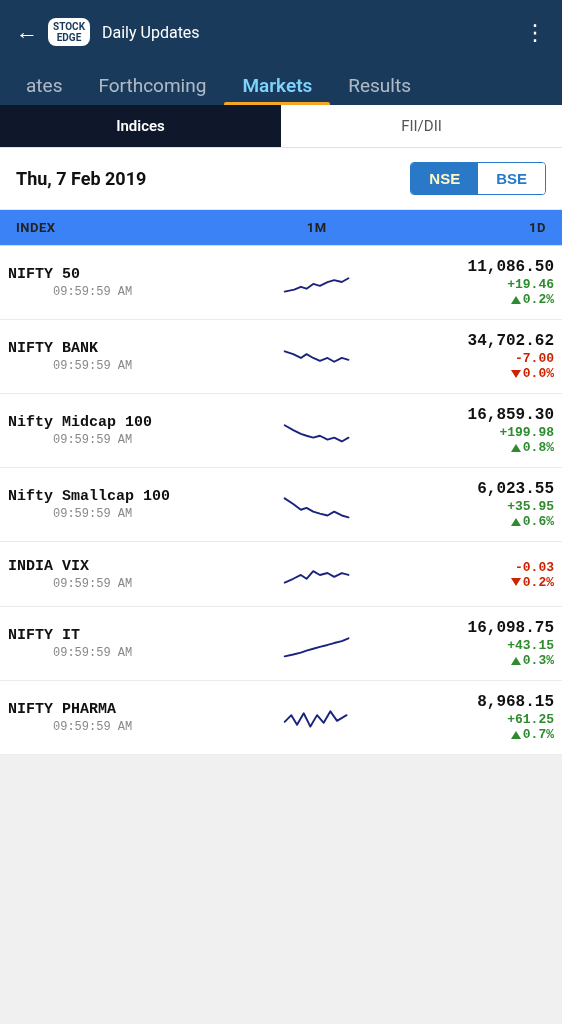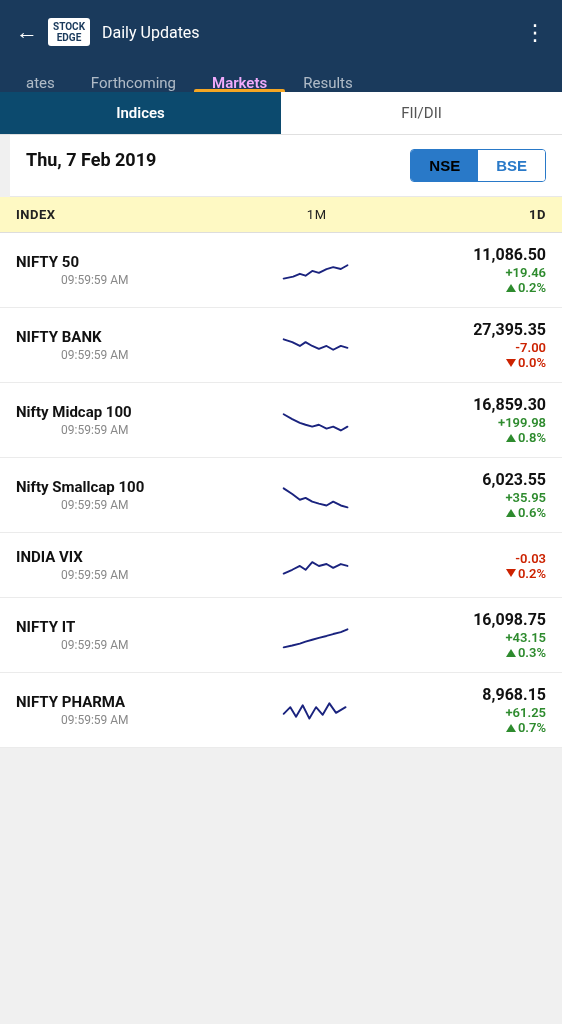--- a/index.html
+++ b/index.html
@@ -25,21 +25,21 @@
       font-size: 22px;
       margin-right: 10px;
       cursor: pointer;
     }
     .header-logo {
       background: white;
       color: #1a3a5c;
       font-size: 10px;
       font-weight: bold;
       padding: 3px 5px;
-      border-radius: 3px;
+      border-radius: 8px;
       margin-right: 12px;
       line-height: 1.1;
       text-align: center;
     }
     .header-title {
       color: white;
       font-size: 16px;
       font-weight: 400;
       flex: 1;
     }
@@ -51,28 +51,28 @@
 
     
     .tab-bar {
       background: #1a3a5c;
       display: flex;
       padding: 0 8px;
       overflow-x: auto;
     }
     .tab-item {
       color: rgba(255,255,255,0.65);
-      font-size: 15px;
-      padding: 10px 18px 0;
+      font-size: 19px;
+      padding: 10px 18px 8px;
       cursor: pointer;
       white-space: nowrap;
       position: relative;
     }
     .tab-item.active {
-      color: #f0abfc;
+      color: #7dd3fc;
       font-weight: 600;
     }
     .tab-item.active::after {
       content: '';
       position: absolute;
       bottom: 0;
       left: 0;
       right: 0;
       height: 3px;
       background: #f5a623;
@@ -87,33 +87,33 @@
     }
     .sub-tab {
       flex: 1;
       text-align: center;
       padding: 12px 8px;
       font-size: 15px;
       cursor: pointer;
       color: #555;
     }
     .sub-tab.active {
-      background: #0c4a6e;
+      background: #0f172a;
       color: white;
       font-weight: 600;
       border-radius: 0;
     }
 
     
     .date-exchange-row {
       background: white;
       display: flex;
+      align-items: center;
       padding: 14px 16px;
       border-bottom: 1px solid #e8e8e8;
-      margin-left: 10px;
     }
     .date-text {
       font-size: 18px;
       font-weight: 700;
       color: #111;
       flex: 1;
     }
     .exchange-buttons {
       display: flex;
       gap: 0;
@@ -125,65 +125,66 @@
       padding: 7px 18px;
       font-size: 15px;
       font-weight: 600;
       cursor: pointer;
       border: none;
       background: white;
       color: #2979c8;
     }
     .exchange-btn.active {
       background: #2979c8;
-      color: #000000;
+      color: #fef9c3;
     }
 
     
     .table-header {
-      background: #fef9c3;
+      background: #3b82f6;
       display: flex;
       align-items: flex-end;
       padding: 10px 16px;
       border-bottom: 1.5px solid #ddd;
     }
     .th-index {
       flex: 2.2;
       font-size: 13px;
       font-weight: 700;
       color: #222;
       text-transform: uppercase;
       letter-spacing: 0.5px;
     }
     .th-1m {
       flex: 1.5;
       font-size: 13px;
-      font-weight: 400;
+      font-weight: 700;
       color: #222;
       text-align: center;
       text-transform: uppercase;
       letter-spacing: 0.5px;
     }
     .th-1d {
       flex: 1.5;
       font-size: 13px;
       font-weight: 700;
       color: #222;
       text-align: right;
       text-transform: uppercase;
       letter-spacing: 0.5px;
     }
 
     
     .index-row {
       background: white;
       display: flex;
       align-items: center;
-      padding: 12px 16px;
+      padding: 12px 8px;
       border-bottom: 1px solid #ebebeb;
+      font-family: Liberation Mono, monospace;
     }
     .index-info {
       flex: 2.2;
     }
     .index-name {
       font-size: 15px;
       font-weight: 700;
       color: #111;
     }
     .index-time {
@@ -306,21 +307,21 @@
     <div class="index-info">
       <div class="index-name">NIFTY BANK</div>
       <div class="index-time">09:59:59 AM</div>
     </div>
     <div class="index-chart">
       <svg class="sparkline" viewBox="0 0 80 42">
         <polyline points="5,15 14,18 22,22 28,18 35,22 42,25 50,22 57,26 65,22 72,24" fill="none" stroke="#1a237e" stroke-width="2" stroke-linejoin="round" stroke-linecap="round"></polyline>
       </svg>
     </div>
     <div class="index-values">
-      <div class="val-price">27,395.35</div>
+      <div class="val-price">34,702.62</div>
       <div class="val-change red">-7.00</div>
       <div class="val-pct red"><span class="triangle-down"></span> 0.0%</div>
     </div>
   </div>
     <div class="index-row">
     <div class="index-info">
       <div class="index-name">Nifty Midcap 100</div>
       <div class="index-time">09:59:59 AM</div>
     </div>
     <div class="index-chart">

